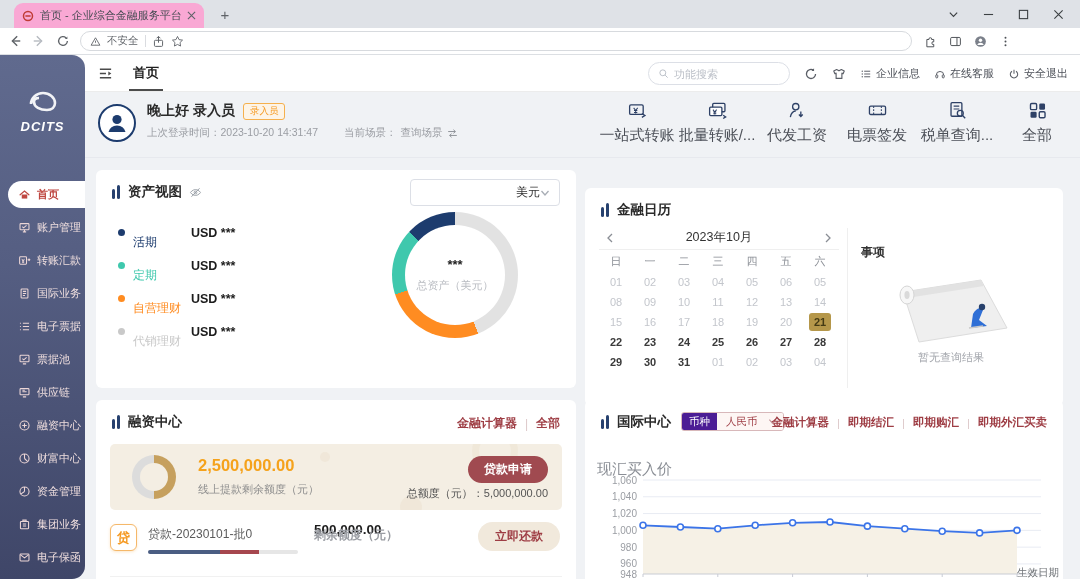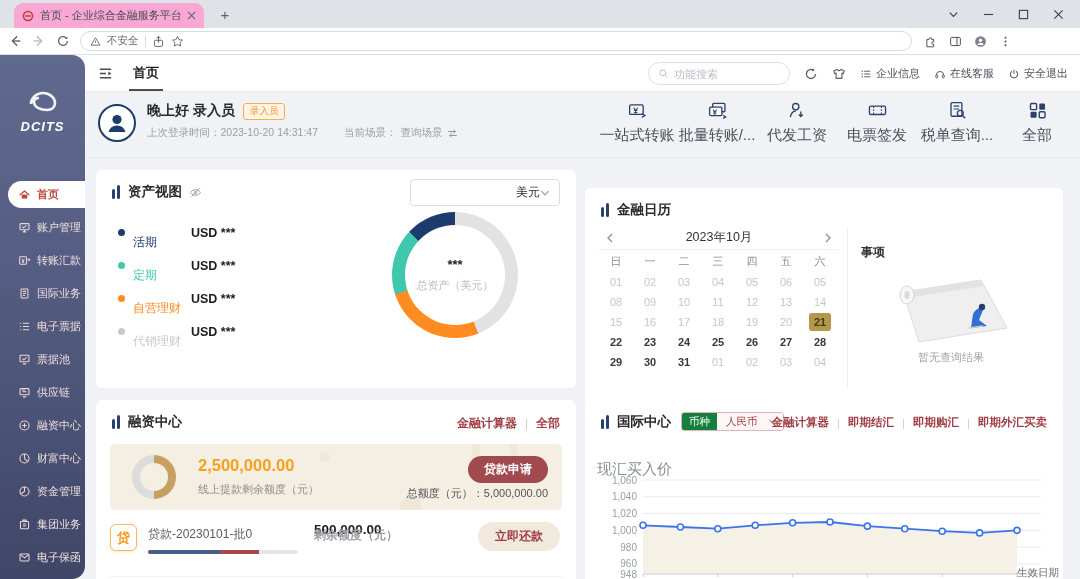--- a/index.html
+++ b/index.html
@@ -135,21 +135,21 @@
   #loan-name { position:absolute; left:38px; top:4px; font-size:12px; color:#5a5a5a; }
   #loan-progress { position:absolute; left:38px; top:28px; width:150px; height:4px; border-radius:2px; overflow:hidden; display:flex; }
   #loan-progress span { height:4px; display:block; }
   #loan-amt { position:absolute; left:204px; top:0; font-size:13.5px; font-weight:bold; color:#1c1c1c; }
   #loan-amt-label { position:absolute; left:204px; top:5px; font-size:12px; color:#9a9da3;font-weight:bold; }
   .repay-btn { position:absolute; right:2px; top:0; background:#f1e9dc; color:#9e3d44; font-size:12px; font-weight:bold; padding:6px 17px; border-radius:15px; border:0; }
   #fin-div { position:absolute; left:14px; top:176px; width:452px; height:1px; background:#f1f1f1; }
 
   
   #cur-tag { position:absolute; left:96px; top:12px; display:flex; align-items:center; border:1px solid #d8b8ba; border-radius:3px; overflow:hidden; height:19px; }
-  #cur-tag-label { background:#15803d; color:#fff; font-size:10.5px; padding:0 7px; height:19px; line-height:19px; }
+  #cur-tag-label { background:#4c1d95; color:#fff; font-size:10.5px; padding:0 7px; height:19px; line-height:19px; }
   #cur-tag-value { background:#fdf6f4; color:#9e3d44; font-size:10.5px; padding:0 6px 0 9px; display:flex; align-items:center; gap:10px; height:19px; }
   #cur-tag-value .ic { width:9px; height:9px; color:#c49a9d; }
   #intl-links { font-size:11.5px; }
   #fx-title { position:absolute; left:12px; top:60px; font-size:15px; color:#8a8e95;font-family:Liberation Serif, serif; }
   #fx-wrap { position:absolute; left:12px; top:68px; width:462px; height:140px; }
   #fx-date-label { position:absolute; right:4px; top:166px; font-size:10.5px; color:#6f7377; }
 </style>
 </head>
 <body>
 

